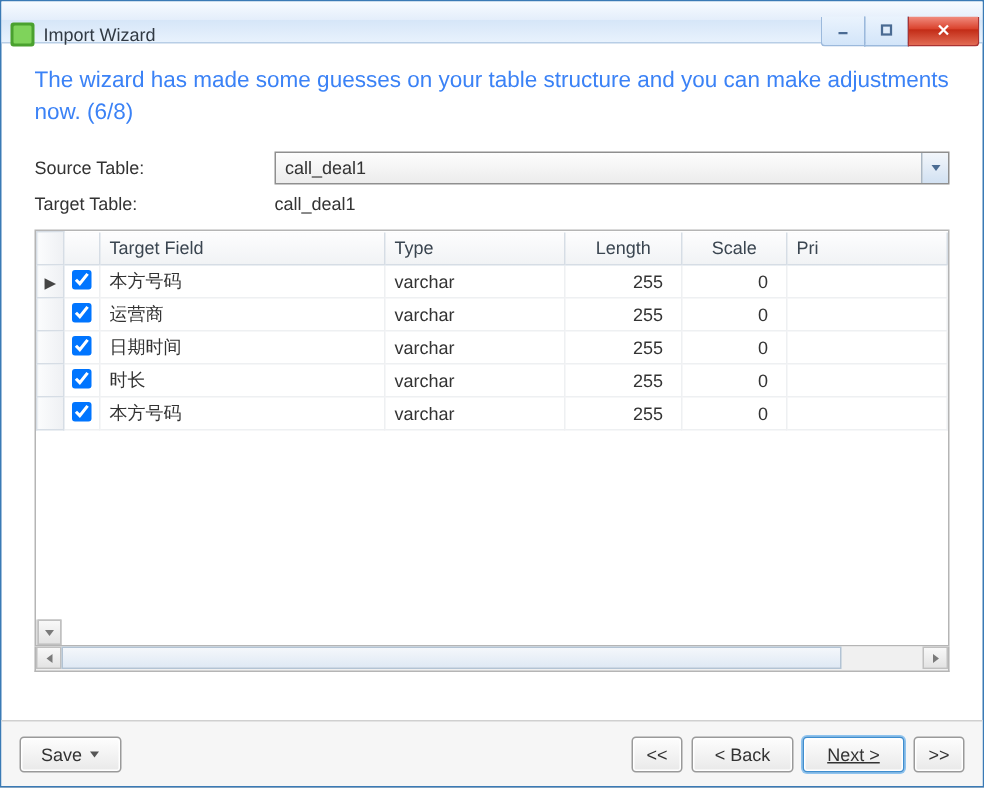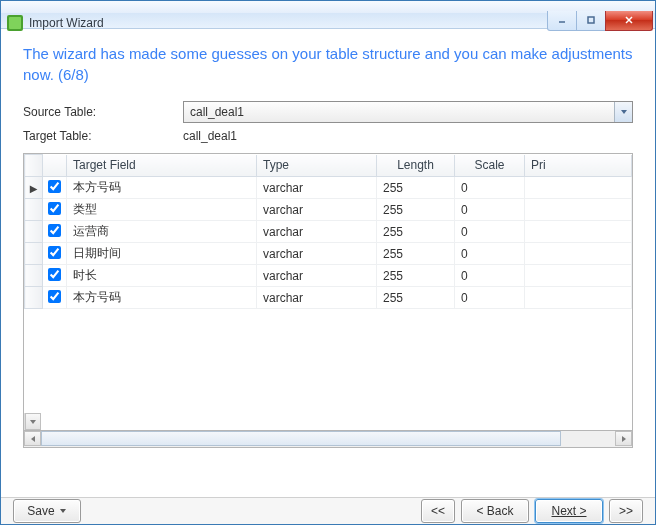--- a/index.html
+++ b/index.html
@@ -77,33 +77,33 @@
     font-weight: normal; text-align: left;
     padding: 3px 6px; height: 22px; color: #3a4550;
   }
   table.grid td {
     border: 1px solid #eef0f2;
     padding: 2px 6px; height: 22px;
     white-space: nowrap; overflow: hidden;
   }
   table.grid .rowhdr{width:18px;padding:0;background:linear-gradient(to right,#fbfcfd,#eef0f3);border:1px solid #d6dde5;text-align:center;position:relative;}
   table.grid .chkcell{width:24px;text-align:center;padding:0;}
-  table.grid td.num{padding-right:12px;}
+  table.grid td.num{text-align:right;padding-right:12px;}
   .current-row-mark{font-size:10px;color:#444;}
   input.chk{margin:0;}
 
   .grid-hscroll{height:17px;border:1px solid #b5b5b5;border-top:none;background:#f0f0f0;position:relative;}
   .grid-hscroll .arrow{width:17px;height:15px;background:linear-gradient(to bottom,#f8f8f8,#e3e3e3);border:1px solid #c0c0c0;position:absolute;top:0;display:flex;align-items:center;justify-content:center;}
   .grid-hscroll .arrow.left{left:0;}
   .grid-hscroll .arrow.right{right:0;}
   .grid-hscroll .thumb{position:absolute;left:17px;top:0;height:15px;width:520px;background:linear-gradient(to bottom,#f4f7fb,#dfe9f4);border:1px solid #b2c3d4;}
 
   .footer {
     position: absolute; left: 0; right: 0; bottom: 0;
-    height: 27px;
+    height: 44px;
     border-top: 1px solid #d0d0d0;
     background: #f6f6f6;
     display: flex; align-items: center;
     padding: 0 12px;
   }
   .footer .spacer { flex: 1; }
   .btn {
     height: 24px; min-width: 68px;
     background: linear-gradient(to bottom, #fdfdfd, #e9e9e9);
     border: 1px solid #9a9a9a;
@@ -196,29 +196,20 @@
                 <td class="chkcell"><input type="checkbox" class="chk" checked="" style=""></td>
                 <td>本方号码</td>
                 <td>varchar</td>
                 <td class="num">255</td>
                 <td class="num">0</td>
                 <td></td>
               </tr>
               <tr>
                 <td class="rowhdr"></td>
                 <td class="chkcell"><input type="checkbox" class="chk" checked="" style=""></td>
-                <td>类型</td>
-                <td>varchar</td>
-                <td class="num">255</td>
-                <td class="num">0</td>
-                <td></td>
-              </tr>
-              <tr>
-                <td class="rowhdr"></td>
-                <td class="chkcell"><input type="checkbox" class="chk" checked="" style=""></td>
                 <td>运营商</td>
                 <td>varchar</td>
                 <td class="num">255</td>
                 <td class="num">0</td>
                 <td></td>
               </tr>
               <tr>
                 <td class="rowhdr"></td>
                 <td class="chkcell"><input type="checkbox" class="chk" checked="" style=""></td>
                 <td>日期时间</td>

